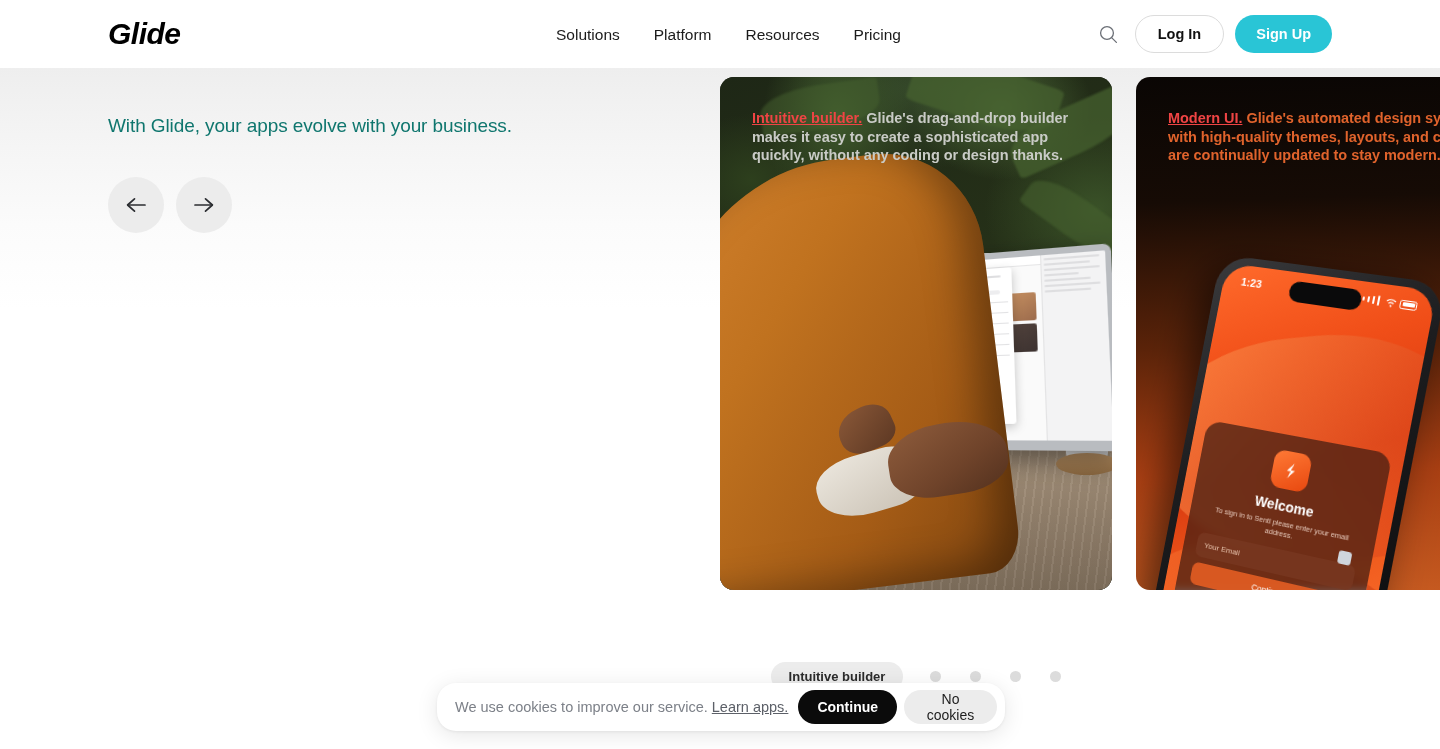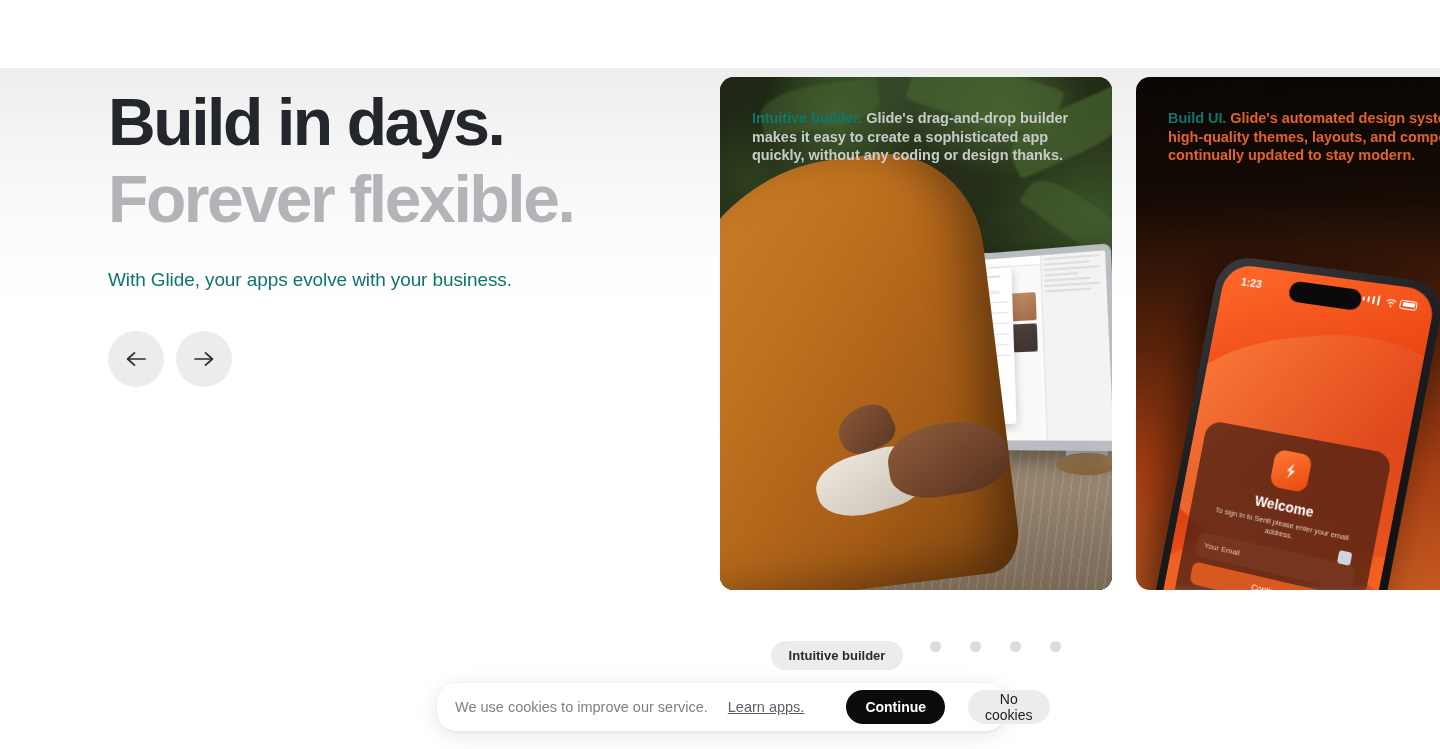--- a/index.html
+++ b/index.html
@@ -85,21 +85,21 @@
   .cards { position: absolute; left: 720px; top: 77px; display: flex; gap: 24px; z-index: 5; }
   .card {
     position: relative; width: 392px; height: 513px;
     border-radius: 14px; overflow: hidden; flex: 0 0 auto;
   }
   .card-caption {
     position: absolute; left: 32px; top: 32px; right: 24px; z-index: 3;
     font-size: 14.5px; line-height: 18.5px; font-weight: 700;
     letter-spacing: -0.05px;
   }
-  .card-caption .lead { color: #0f766e; }
+  .card-caption .lead { color: #ef4444; text-decoration: underline; }
   .c1 .card-caption .body { color: #c9cbc6; }
   .c2 .card-caption { right: -40px; }
   .c2 .card-caption .body { color: #e0632c; }
 
   
   .scene1 { position: absolute; inset: 0; background: #14180f; }
   .s1-plants {
     position: absolute; inset: 0;
     background:
       radial-gradient(ellipse 120px 160px at 30% 8%, #3f5a2c 0%, transparent 62%),
@@ -262,64 +262,81 @@
     width:100%; height: 23px; border-radius: 7px; background: rgba(226,92,35,.92);
     display:flex; align-items:center; justify-content:center; font-size: 8.5px; color:#fff; margin-bottom: 6px;
   }
   .ps-okta {
     width:100%; height: 23px; border-radius: 7px; background: rgba(150,92,68,.75);
     display:flex; align-items:center; justify-content:center; gap:5px; font-size: 8.5px; color:#fff;
   }
 
   
   .pagination {
-    position:absolute; left: 720px; top: 641px; width: 392px;
-    display:flex; justify-content:center; gap: 0; z-index: 6;
+    position:absolute; left: 720px; top: 662px; width: 392px;
+    display:flex; align-items:center; justify-content:center; gap: 0; z-index: 6;
   }
   .pag-pill {
     height: 29px; padding: 0 18px; border-radius: 15px; background: #ececec;
     display:flex; align-items:center; font-size: 13px; font-weight: 700; color:#2b2b2b;
     cursor:pointer; margin-right: 27px;
   }
   .pag-dot { width: 11px; height: 11px; border-radius: 50%; background:#dcdcdc; cursor:pointer; margin-right: 29px; }
   .pag-dot:last-child { margin-right: 0; }
 
   
   .cookie {
     position:absolute; left: 437px; top: 683px; width: 568px; height: 48px;
     background:#fff; border-radius: 19px;
     box-shadow: 0 4px 22px rgba(0,0,0,.10), 0 1px 3px rgba(0,0,0,.06);
-    display:flex; align-items:center; padding: 0 8px 0 18px; gap: 16px; z-index: 60;
+    display:flex; align-items:center; padding: 0 8px 0 18px; gap: 0; z-index: 60;
   }
   .cookie-text { font-size: 14.5px; color:#7c8088; white-space:nowrap; }
   .cookie-link { font-size: 14.5px; color:#5c6068; text-decoration: underline; margin-left: 4px; cursor:pointer; white-space:nowrap; }
   .cookie-spacer { flex: 1; min-width: 10px; }
   .btn-continue {
     height: 34px; padding: 0 19px; border-radius: 17px; background:#0b0b0b; color:#fff;
     font-size: 14px; font-weight: 700; display:flex; align-items:center; cursor:pointer; border:none;
     margin-right: 7px;
   }
   .btn-nothanks {
     height: 34px; padding: 0 17px; border-radius: 17px; background:#ececec; color:#1d1d1d;
     font-size: 14px; font-weight: 400; display:flex; align-items:center; cursor:pointer; border:none;
   }
 </style>
 </head>
 <body>
 
 <div class="page">
 
+  <div class="header">
+    <div class="logo">Glide</div>
+
+    <div class="nav">
+      <div class="nav-item">Solutions</div>
+      <div class="nav-item">Platform</div>
+      <div class="nav-item">Resources</div>
+      <div class="nav-item">Pricing</div>
+    </div>
+
+    <div class="header-right">
+      <button class="search-btn">
+        <svg width="19" height="19" viewBox="0 0 19 19">
+          <circle cx="8" cy="8" r="6.4" fill="none" stroke="#6b6f76" stroke-width="1.3"></circle>
+          <line x1="12.6" y1="12.6" x2="17.4" y2="17.4" stroke="#6b6f76" stroke-width="1.3" stroke-linecap="round"></line>
+        </svg>
+      </button>
+      <button class="btn-login">Log In</button>
+      <button class="btn-signup">Sign Up</button>
+    </div>
+  </div>
 
   <div class="hero-bg"></div>
 
   <div class="hero-left">
-    <h1 class="headline">
-      <div>Build in days.</div>
-      <div class="muted">Forever flexible.</div>
-    </h1>
     <p class="subtitle">With Glide, your apps evolve with your business.</p>
     <div class="arrows">
       <button class="arrow-btn">
         <svg width="22" height="18" viewBox="0 0 22 18">
           <line x1="20" y1="9" x2="3" y2="9" stroke="#2b2d31" stroke-width="1.7" stroke-linecap="round"></line>
           <polyline points="9.5,2.8 2.6,9 9.5,15.2" fill="none" stroke="#2b2d31" stroke-width="1.7" stroke-linecap="round" stroke-linejoin="round"></polyline>
         </svg>
       </button>
       <button class="arrow-btn">
         <svg width="22" height="18" viewBox="0 0 22 18">
@@ -448,21 +465,21 @@
               <div class="ps-okta">
                 
                 
               </div>
             </div>
           </div>
         </div>
       </div>
 
       <div class="card-caption">
-        <span class="lead">Build UI.</span><span class="body"> Glide's automated design system is crafted with high-quality themes, layouts, and components that are continually updated to stay modern.</span>
+        <span class="lead">Modern UI.</span><span class="body"> Glide's automated design system is crafted with high-quality themes, layouts, and components that are continually updated to stay modern.</span>
       </div>
     </div>
   </div>
 
   <div class="pagination">
     <div class="pag-pill">Intuitive builder</div>
     <div class="pag-dot"></div>
     <div class="pag-dot"></div>
     <div class="pag-dot"></div>
     <div class="pag-dot"></div>

